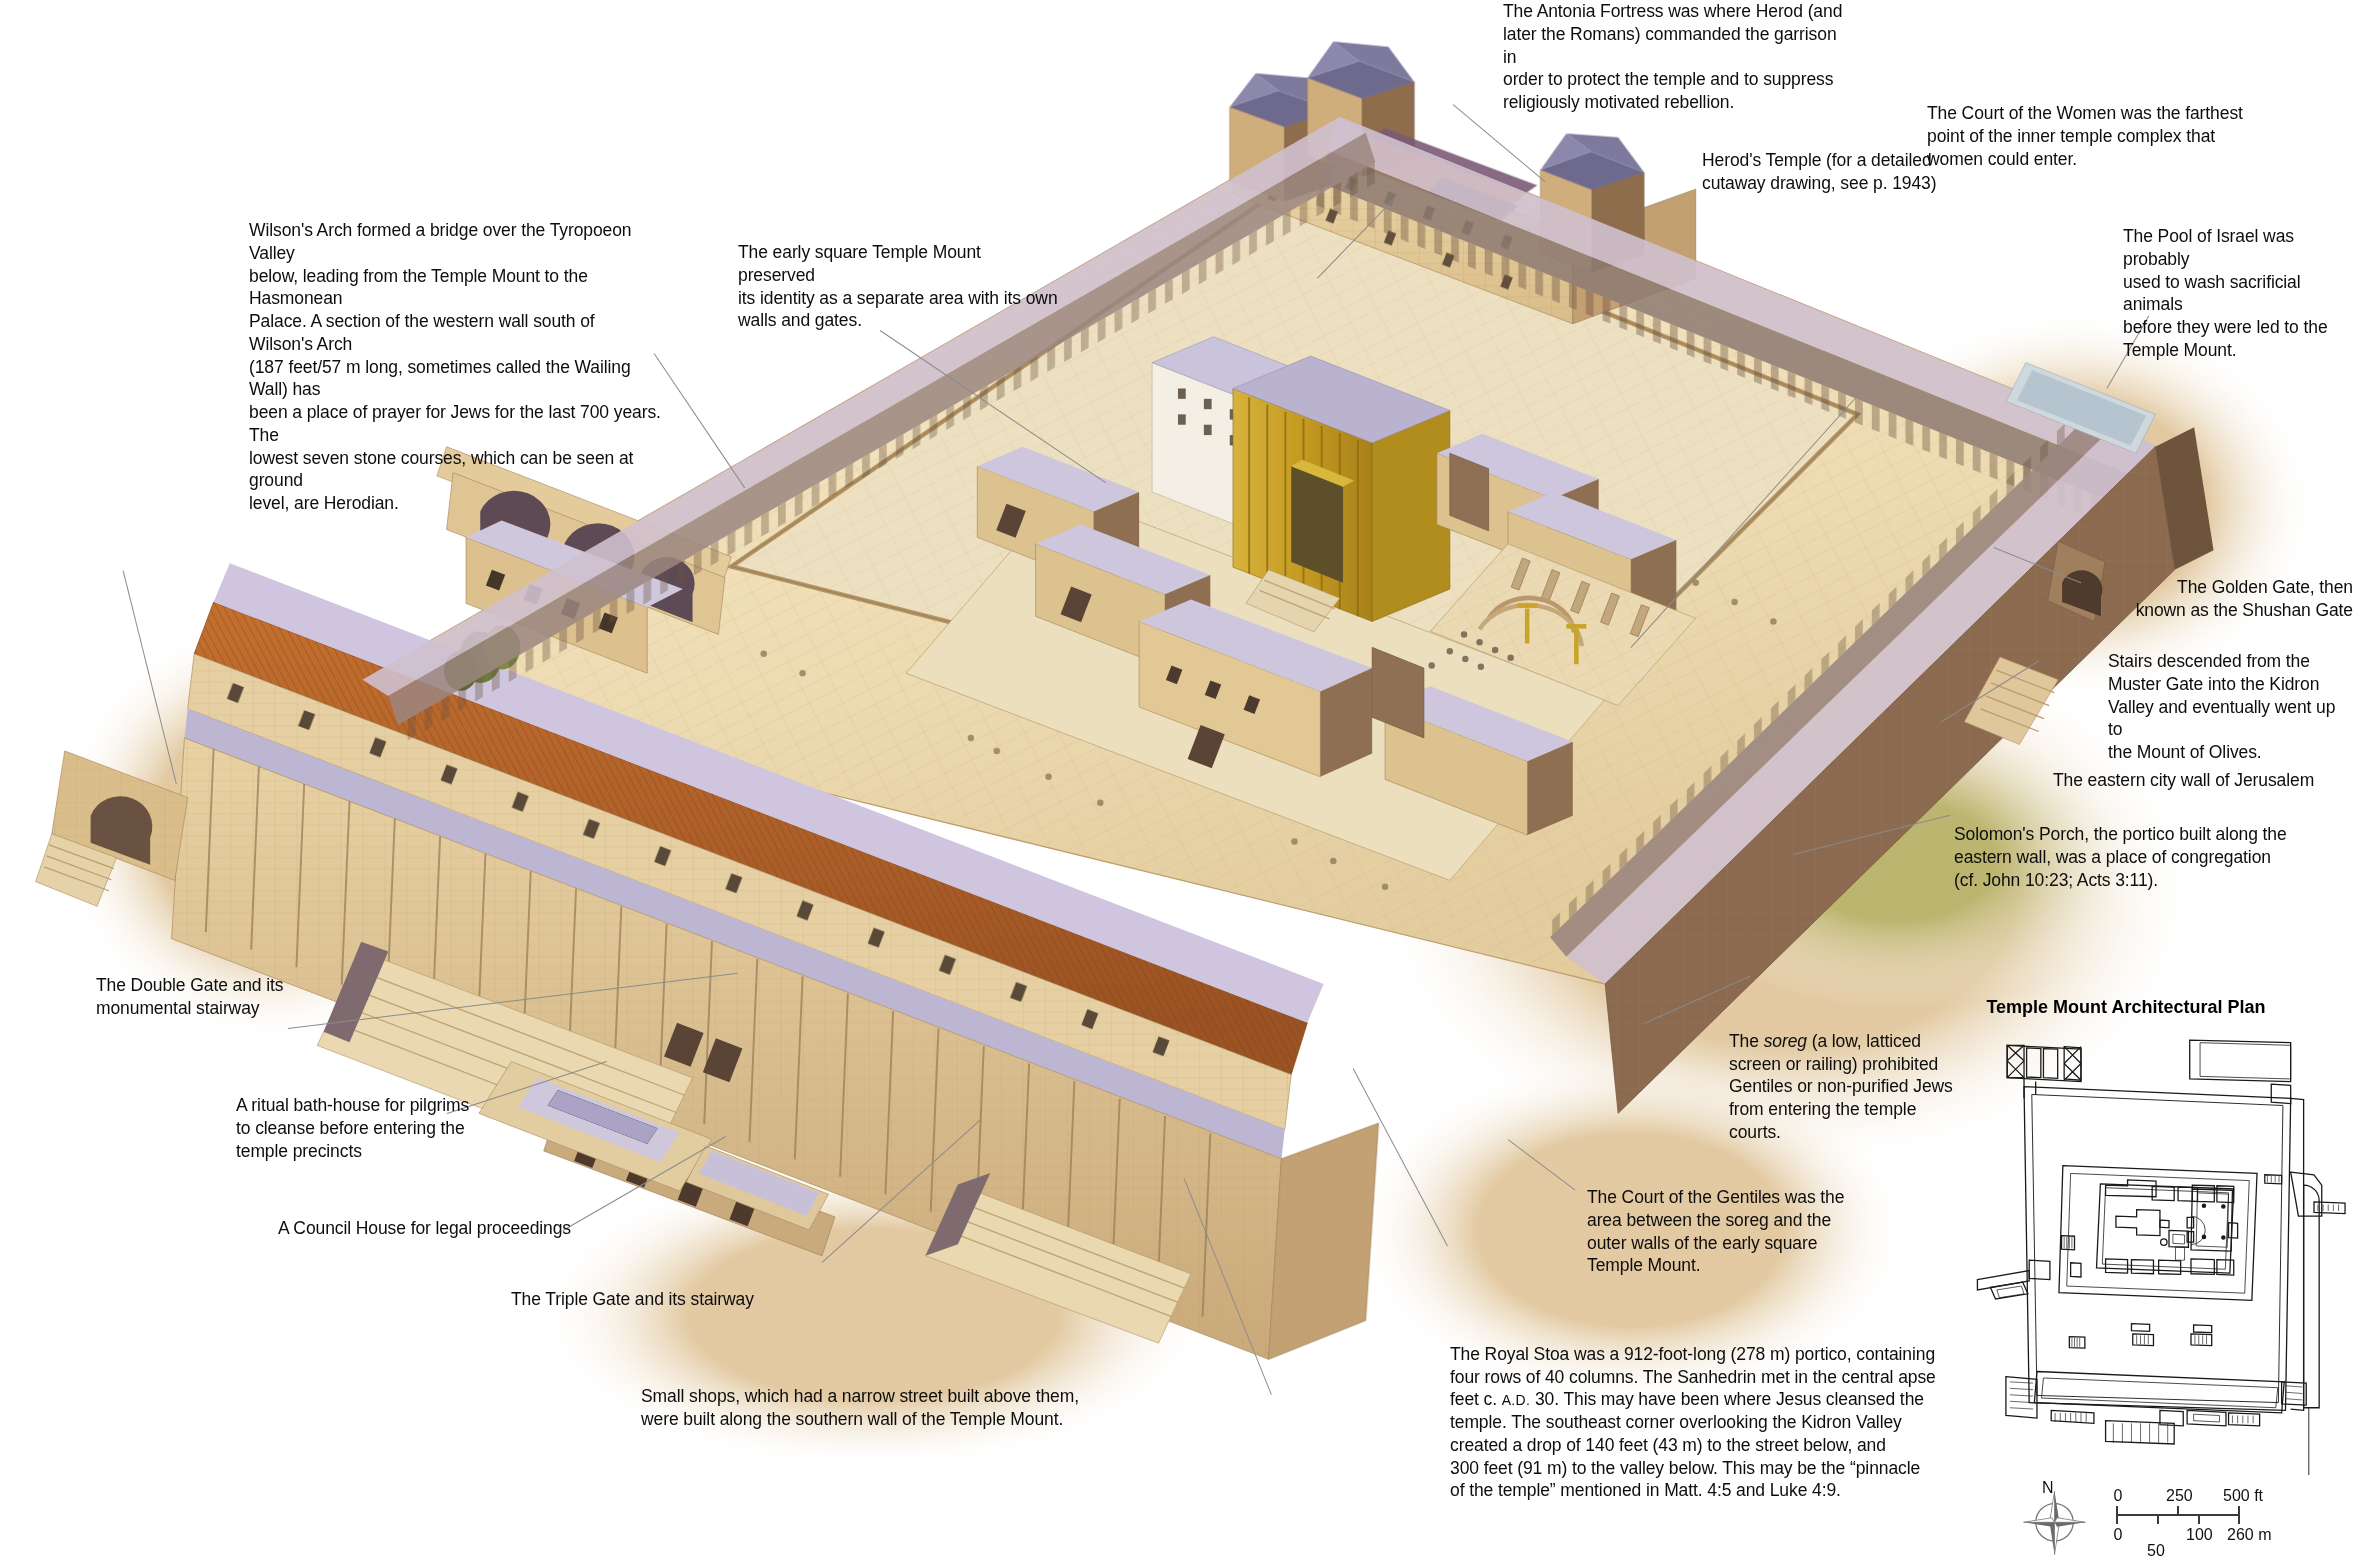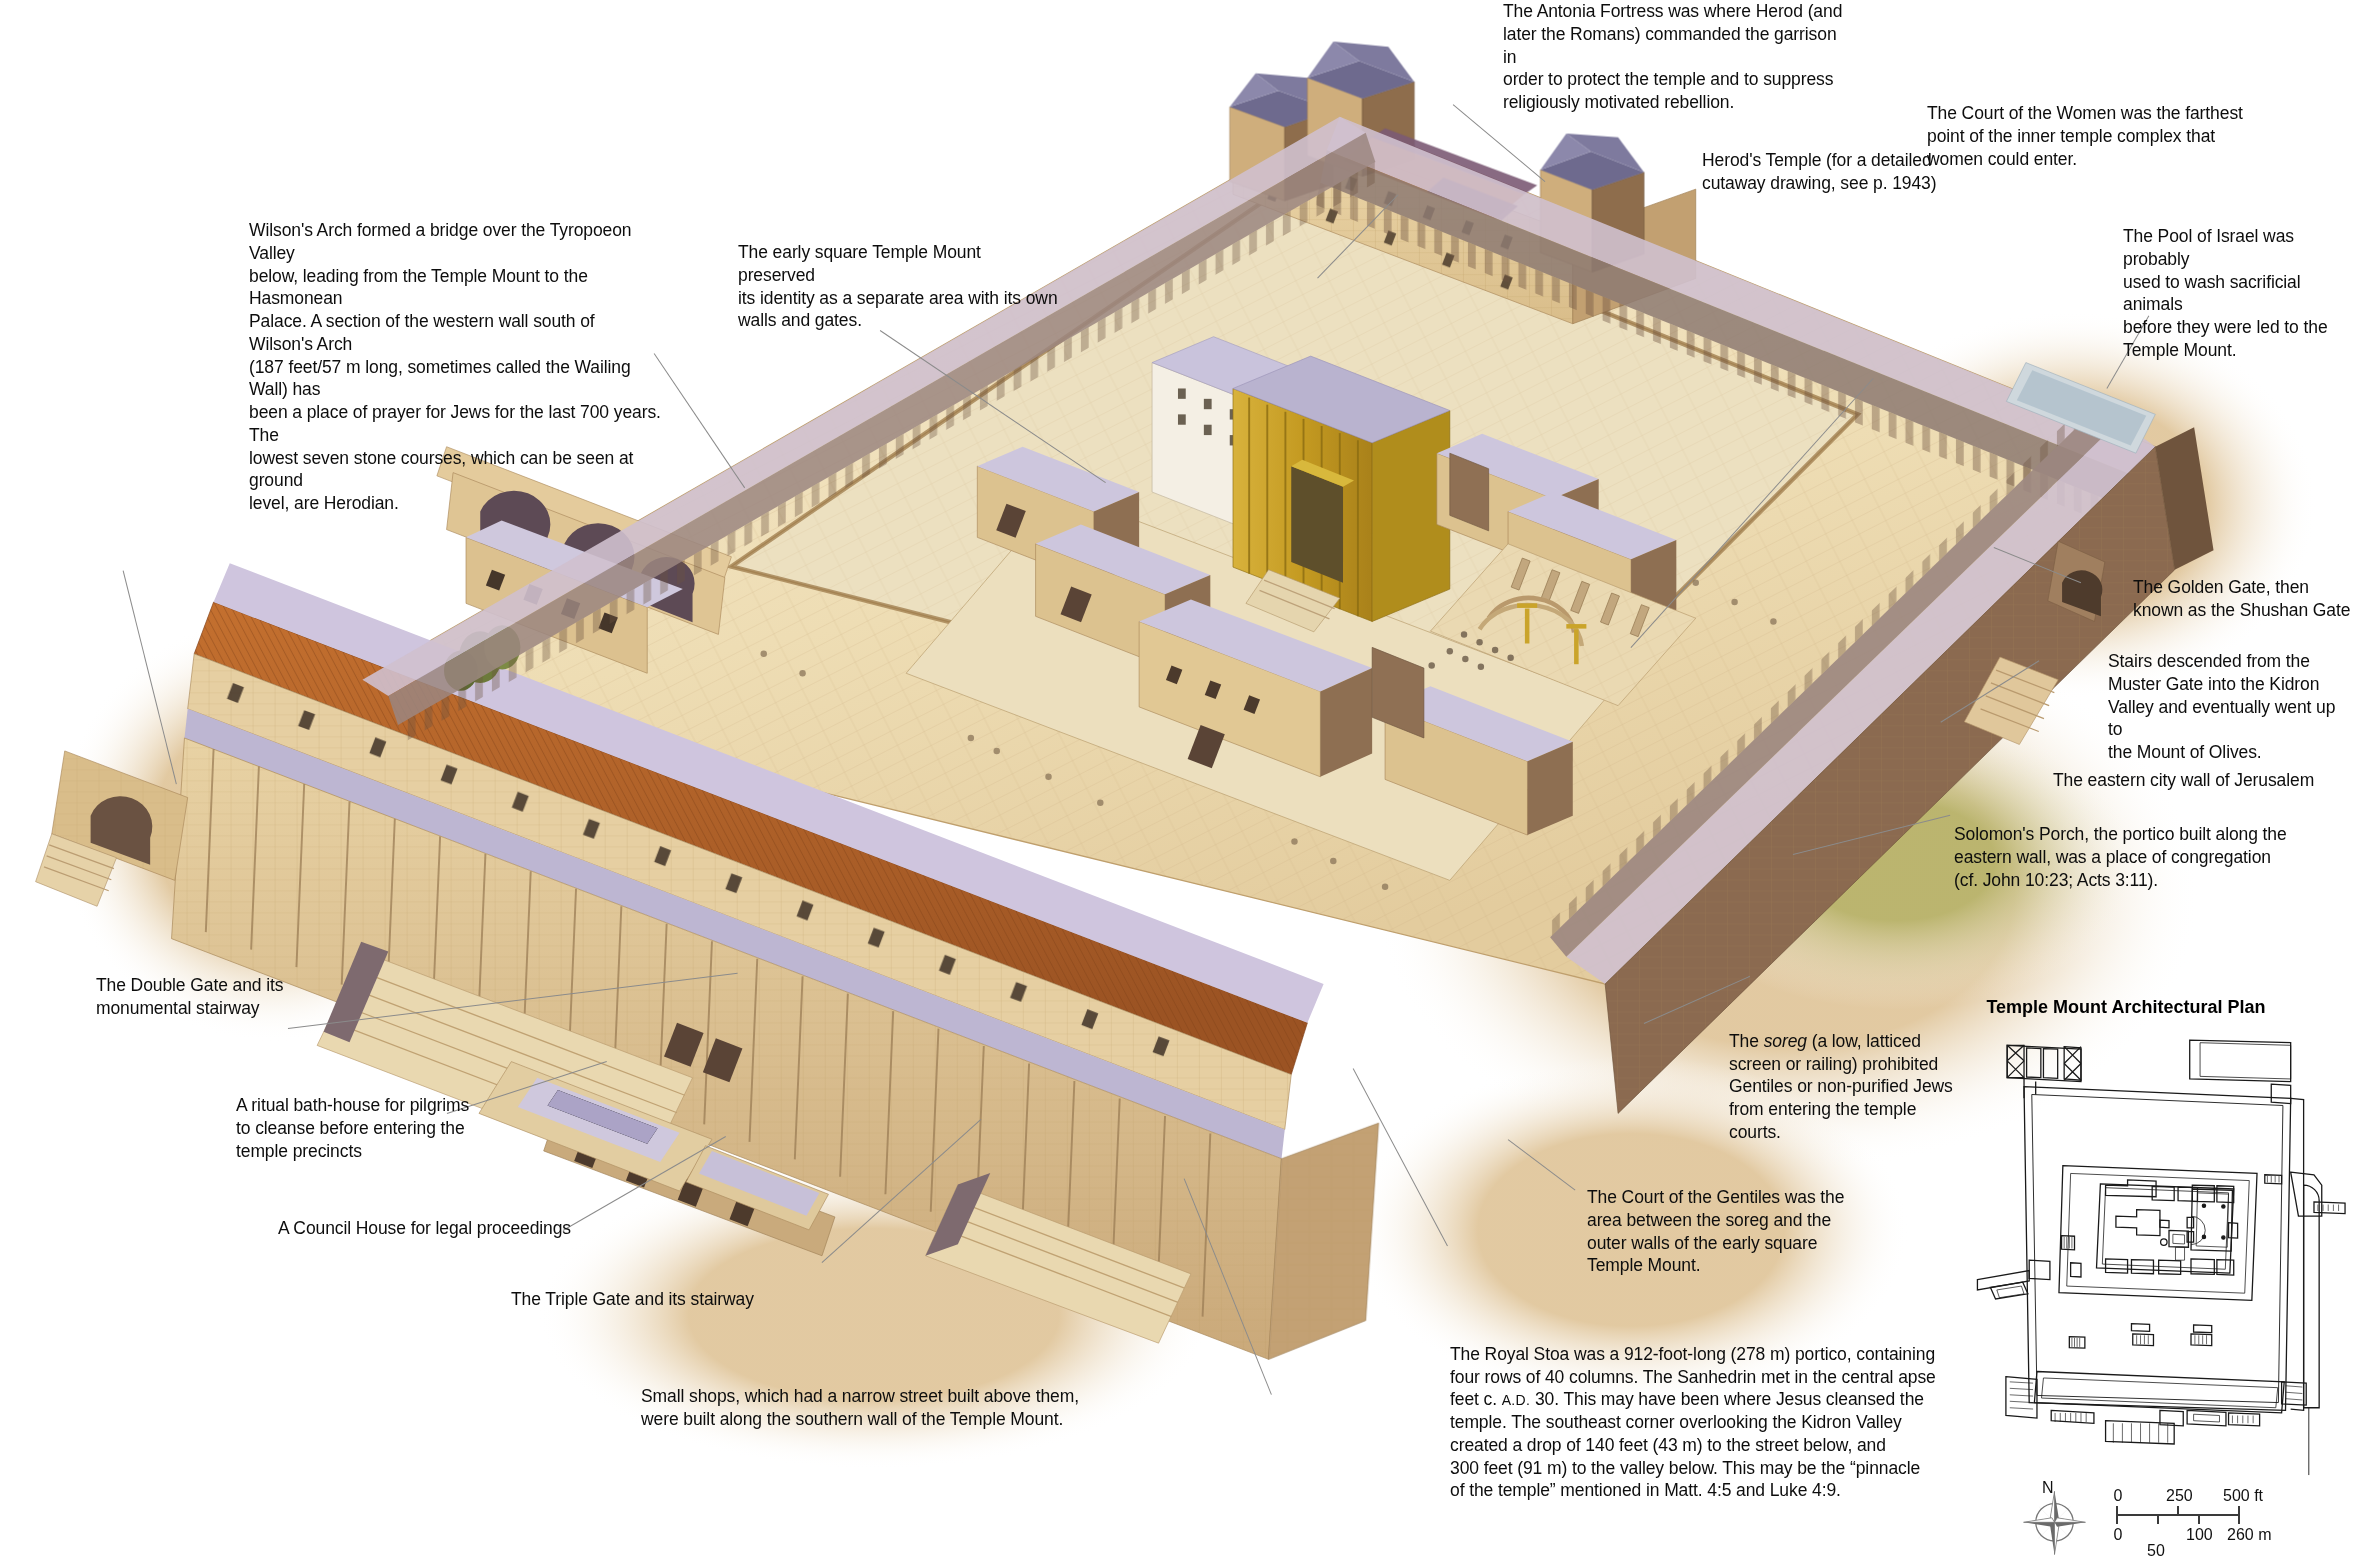--- a/index.html
+++ b/index.html
@@ -521,21 +521,21 @@
 (187 feet/57 m long, sometimes called the Wailing Wall) has
 been a place of prayer for Jews for the last 700 years. The
 lowest seven stone courses, which can be seen at ground
 level, are Herodian.</div>
 
   <div class="callout" style="left:738px;top:241px;width:324px;">The early square Temple Mount preserved
 its identity as a separate area with its own
 walls and gates.</div>
 
 
-  <div class="callout" style="left:2133px;top:576px;width:220px;text-align:left;">The Golden Gate, then
+  <div class="callout" style="left:2133px;top:576px;width:220px;text-align:right;">The Golden Gate, then
 known as the Shushan Gate</div>
 
   <div class="callout" style="left:2108px;top:650px;width:246px;">Stairs descended from the
 Muster Gate into the Kidron
 Valley and eventually went up to
 the Mount of Olives.</div>
 
   <div class="callout" style="left:2053px;top:769px;width:304px;">The eastern city wall of Jerusalem</div>
 
   <div class="callout" style="left:1954px;top:823px;width:337px;">Solomon's Porch, the portico built along the

